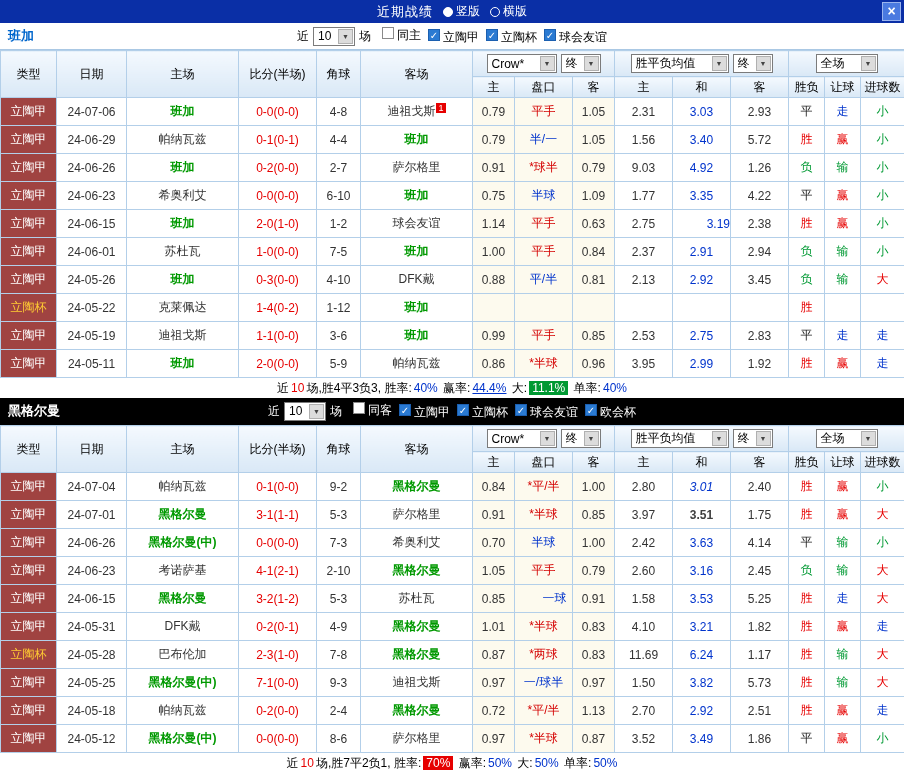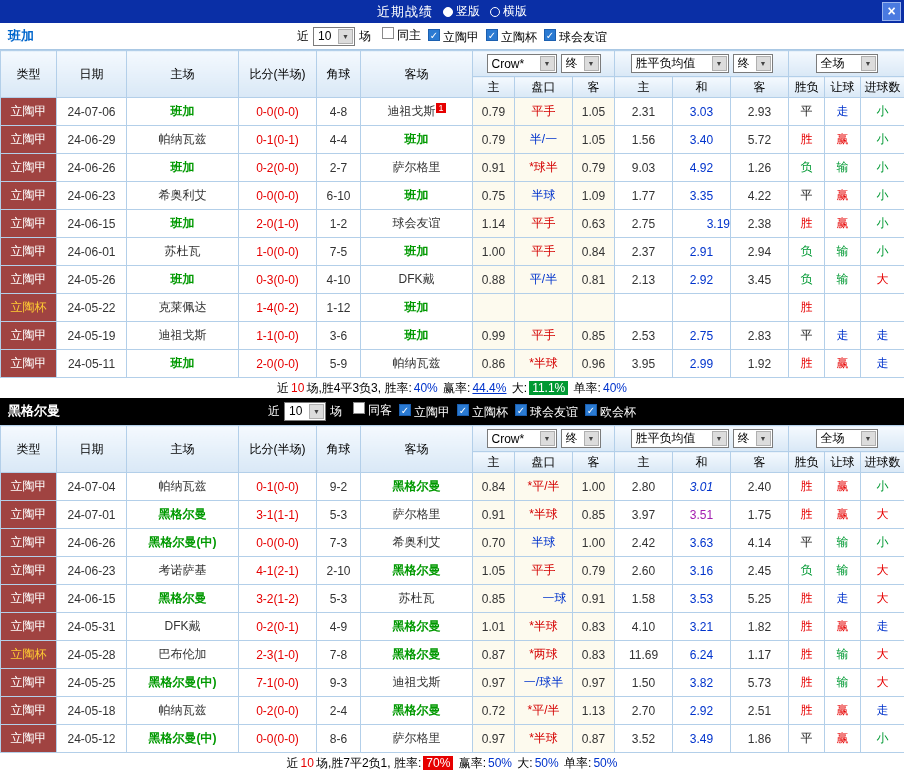--- a/index.html
+++ b/index.html
@@ -481,21 +481,21 @@
           <td class="league">立陶甲</td>
           <td>24-07-01</td>
           <td class="focus">黑格尔曼</td>
           <td class="score">3-1(1-1)</td>
           <td>5-3</td>
           <td>萨尔格里</td>
           <td class="ahbg">0.91</td>
           <td class="ahbg" style="color: rgb(212, 0, 0);">*半球</td>
           <td class="ahbg">0.85</td>
           <td>3.97</td>
-          <td style="color: #a21caf;">3.51</td>
+          <td style="color: #404040; font-weight: bold;">3.51</td>
           <td>1.75</td>
           <td style="color: rgb(230, 0, 0);">胜</td>
           <td style="color: rgb(230, 0, 0);">赢</td>
           <td style="color: rgb(230, 0, 0);">大</td>
         </tr>
         <tr>
           <td class="league">立陶甲</td>
           <td>24-06-26</td>
           <td class="focus">黑格尔曼(中)</td>
           <td class="score">0-0(0-0)</td>

